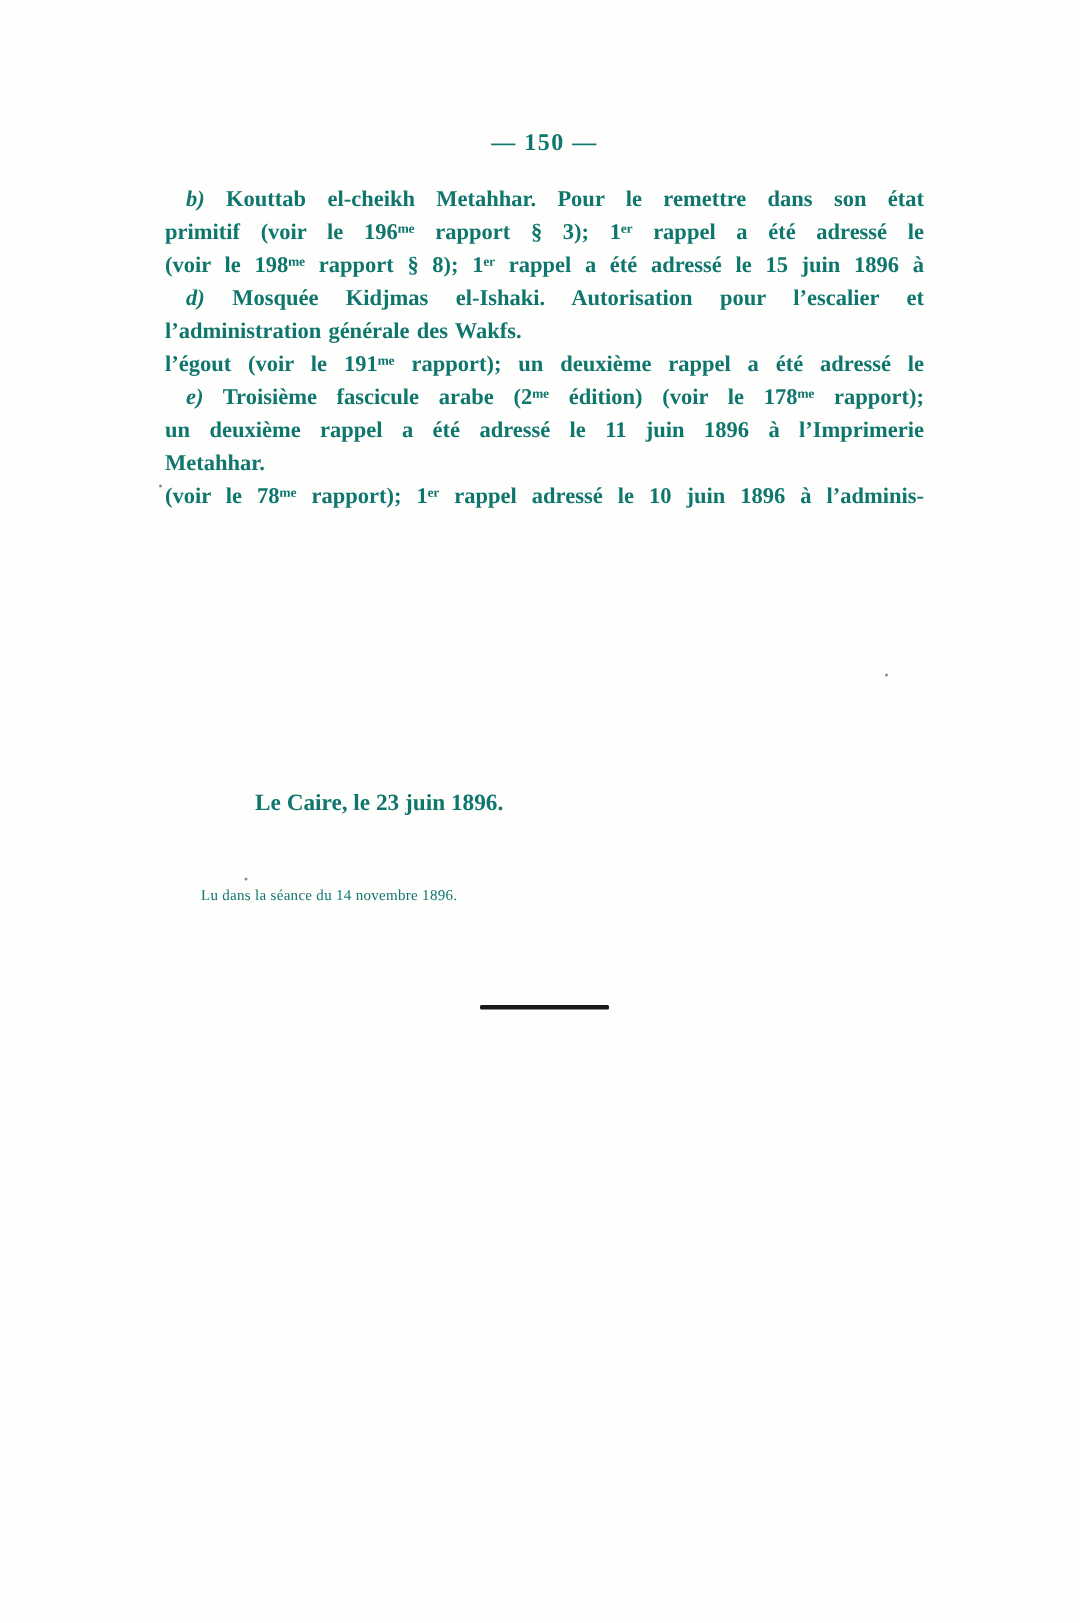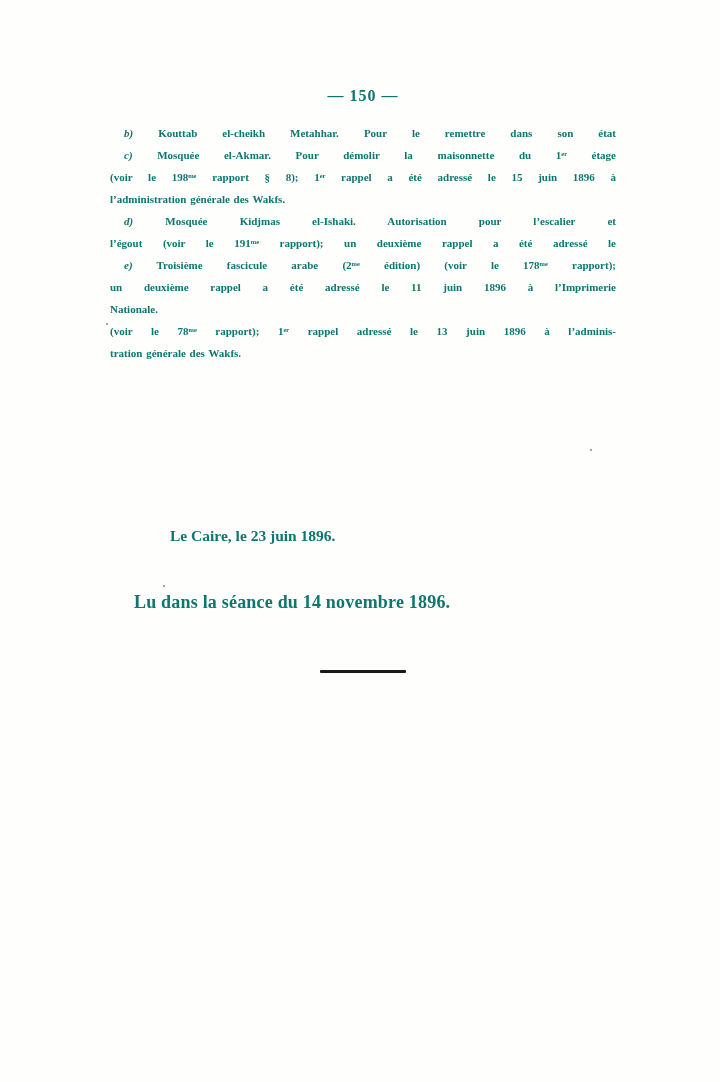--- a/index.html
+++ b/index.html
@@ -24,21 +24,21 @@
     width: 506px;
     text-align: center;
     font-size: 16px;
     letter-spacing: 1px;
   }
   .body-text {
     position: absolute;
     top: 122px;
     left: 110px;
     width: 506px;
-    font-size: 11px;
+    font-size: 15px;
     line-height: 22px;
     word-spacing: 1px;
   }
   .line {
     height: 22px;
     overflow: hidden;
     text-align: justify;
     text-align-last: justify;
     hyphens: none;
   }
@@ -69,22 +69,22 @@
   .dateline {
     position: absolute;
     top: 527px;
     left: 170px;
     font-size: 15.5px;
   }
   .closing {
     position: absolute;
     top: 592px;
     left: 134px;
-    font-size: 18px;
-    font-weight: 700;
+    font-size: 10px;
+    font-weight: 400;
     letter-spacing: 0.2px;
   }
   .rule {
     position: absolute;
     top: 670px;
     left: 320px;
     width: 86px;
     height: 3px;
     background: #191919;
     border-radius: 1px;
@@ -99,30 +99,29 @@
 </style>
 </head>
 <body>
 
 <div class="page">
 
   <div class="header">— 150 —</div>
 
   <div class="body-text">
       <div class="line first-line"><span class="pletter">b)</span> Kouttab el-cheikh Metahhar. Pour le remettre dans son état</div>
-      <div class="line first-line"><span class="pletter">c)</span> Mosquée el-Akmar. Pour démolir la maisonnette du 1ᵉʳ étage</div>
+      <div class="line">primitif (voir le 196ᵐᵉ rapport § 3); 1ᵉʳ rappel a été adressé le</div>
       <div class="line">(voir le 198ᵐᵉ rapport § 8); 1ᵉʳ rappel a été adressé le 15 juin 1896 à</div>
+      <div class="line first-line"><span class="pletter">d)</span> Mosquée Kidjmas el-Ishaki. Autorisation pour l’escalier et</div>
       <div class="line last">l’administration générale des Wakfs.</div>
-      <div class="line first-line"><span class="pletter">d)</span> Mosquée Kidjmas el-Ishaki. Autorisation pour l’escalier et</div>
       <div class="line">l’égout (voir le 191ᵐᵉ rapport); un deuxième rappel a été adressé le</div>
       <div class="line first-line"><span class="pletter">e)</span> Troisième fascicule arabe (2ᵐᵉ édition) (voir le 178ᵐᵉ rapport);</div>
       <div class="line">un deuxième rappel a été adressé le 11 juin 1896 à l’Imprimerie</div>
-      <div class="line last">Nationale.</div>
-      <div class="line">(voir le 78ᵐᵉ rapport); 1ᵉʳ rappel adressé le 13 juin 1896 à l’adminis-</div>
-      <div class="line last">tration générale des Wakfs.</div>
+      <div class="line last">Metahhar.</div>
+      <div class="line">(voir le 78ᵐᵉ rapport); 1ᵉʳ rappel adressé le 10 juin 1896 à l’adminis-</div>
     </div>
 
 
   <div class="dateline">Le Caire, le 23 juin 1896.</div>
 
   <div class="closing">Lu dans la séance du 14 novembre 1896.</div>
 
   <div class="rule"></div>
 
   <div class="speck" style="left:106px; top:323px;"></div>

